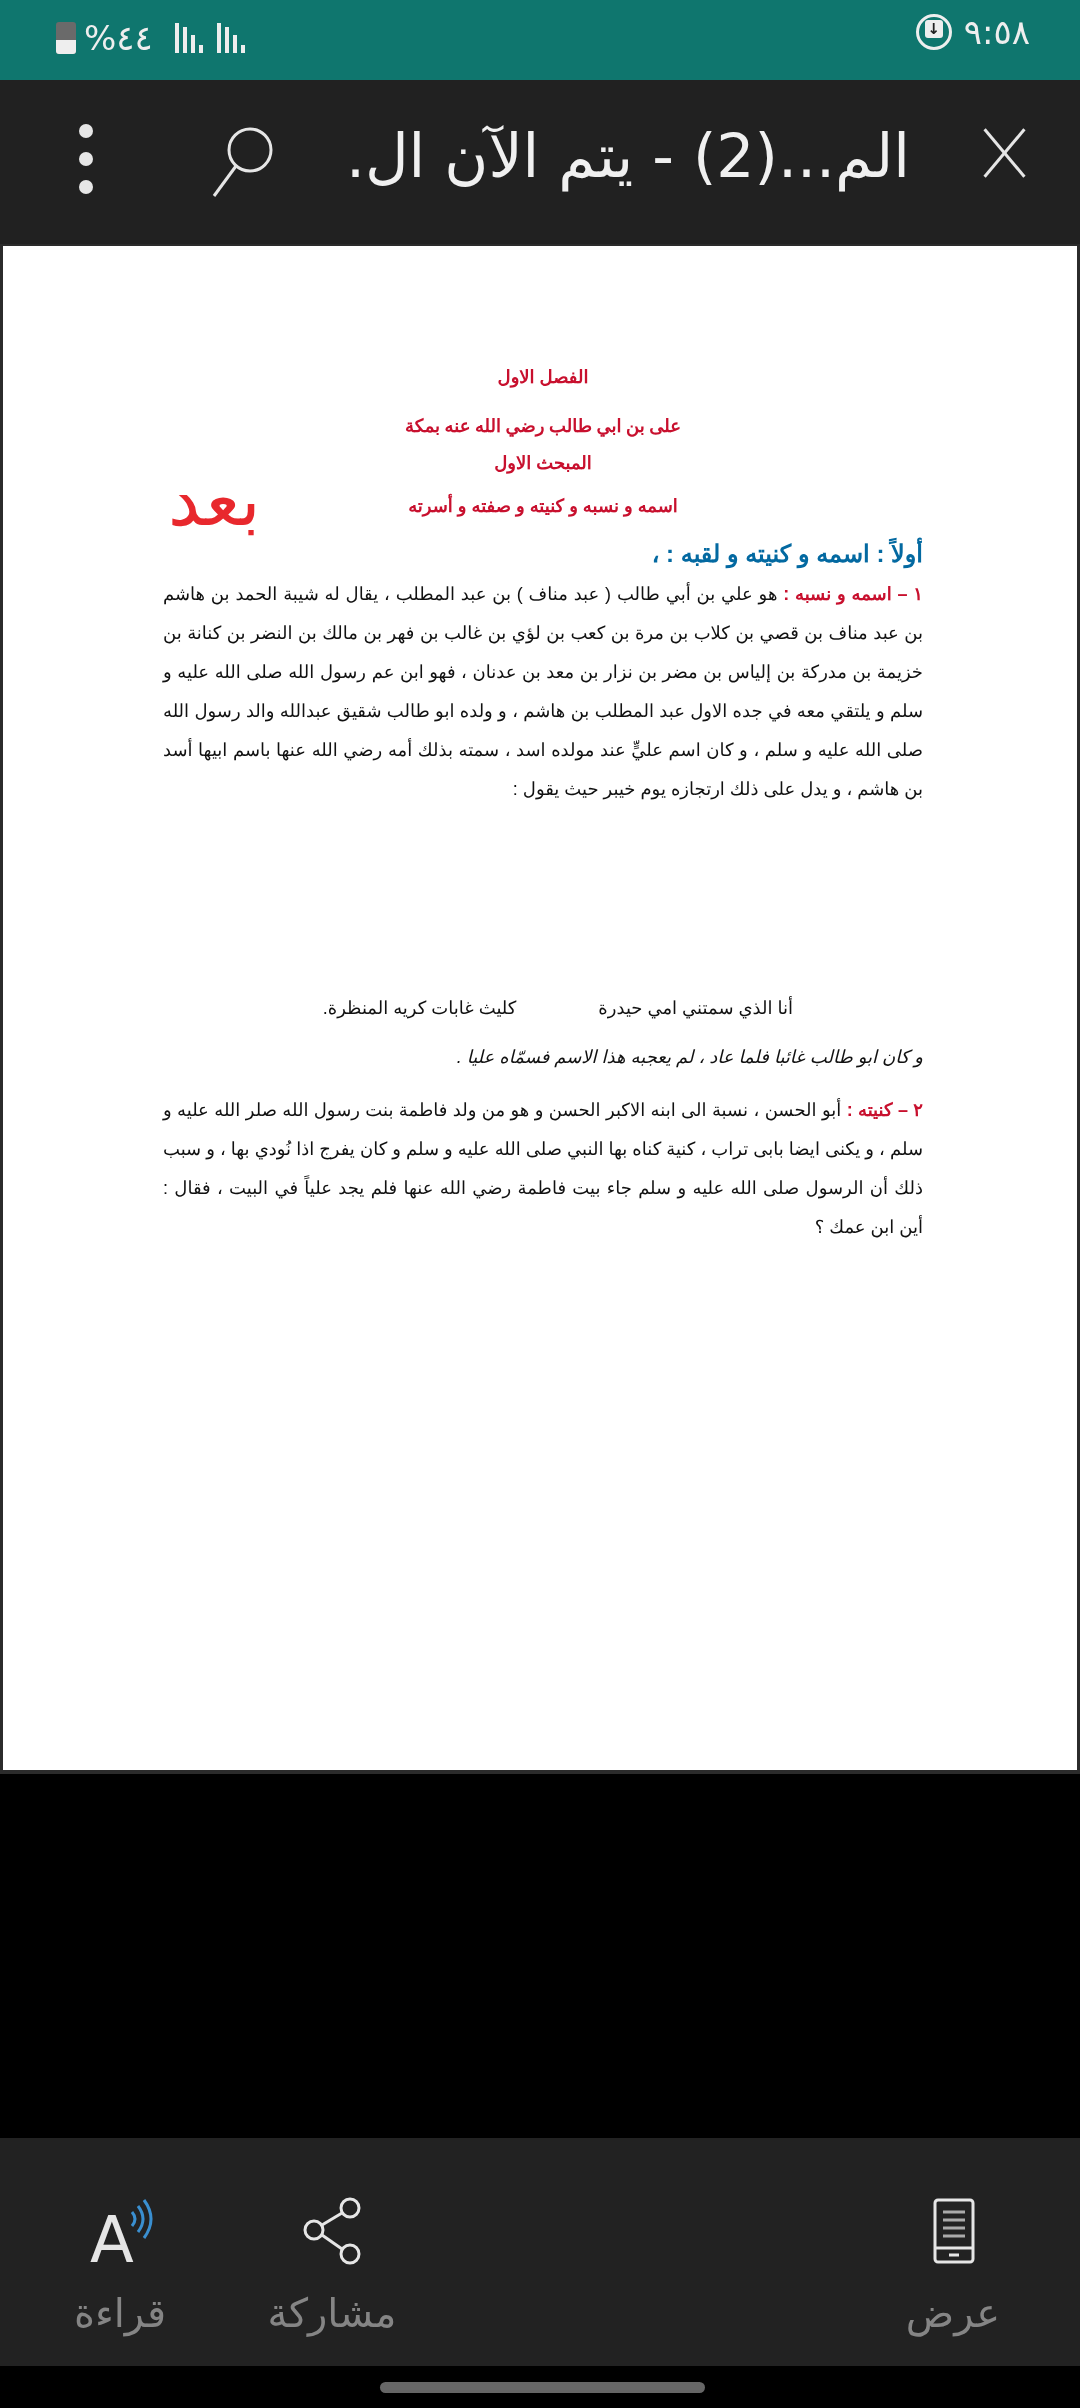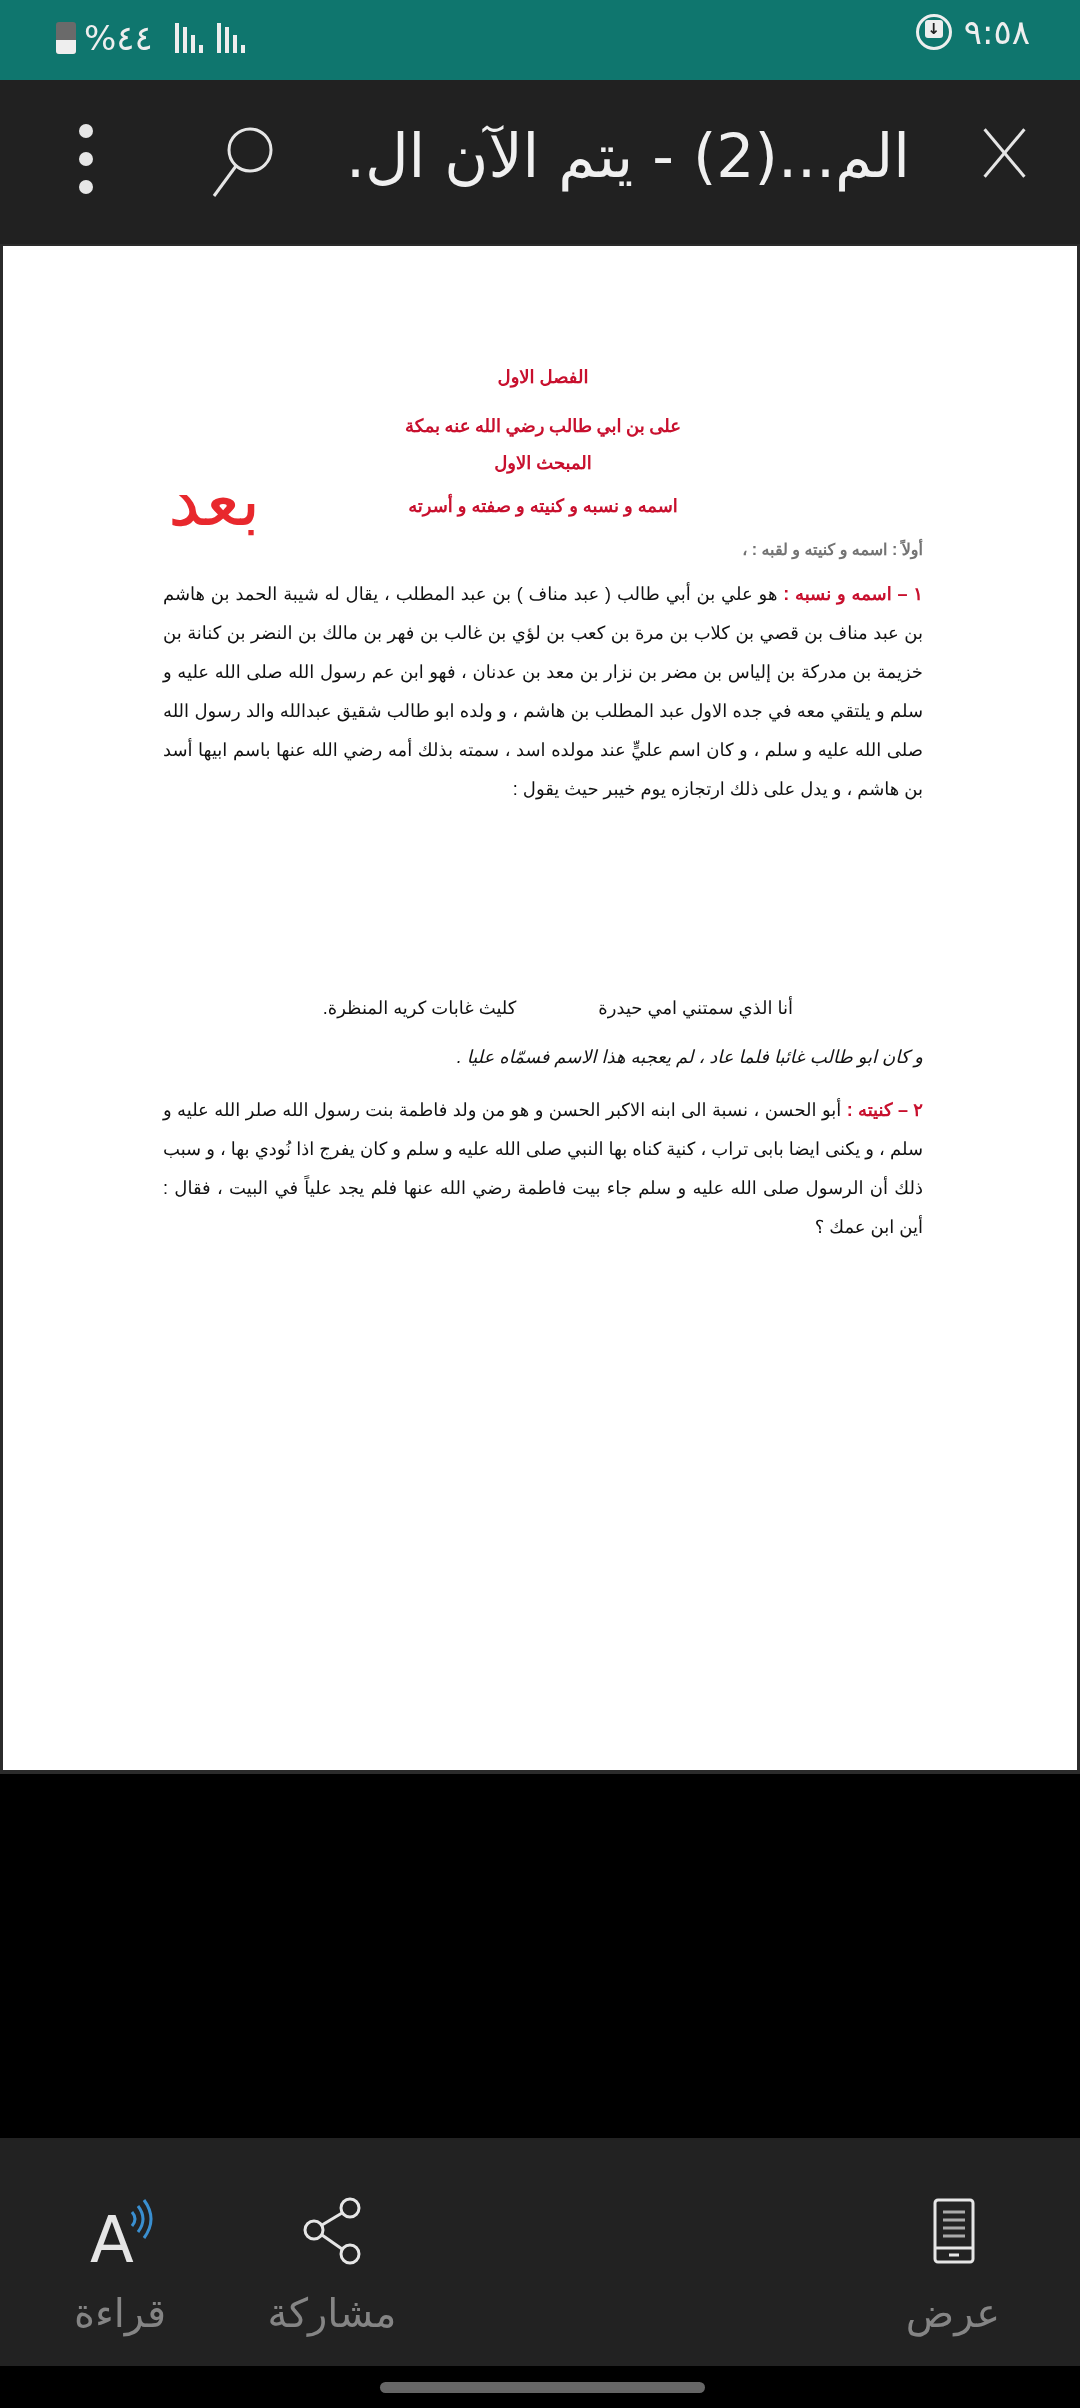--- a/index.html
+++ b/index.html
@@ -30,21 +30,21 @@
   .menu-btn { position: absolute; left: 66px; top: 44px; width: 40px; height: 70px; display: flex; flex-direction: column; align-items: center; justify-content: space-between; }
   .menu-btn i { display: block; width: 14px; height: 14px; border-radius: 50%; background: #e6e6e6; }
 
   
   .viewer { position: absolute; left: 0; top: 244px; width: 1080px; height: 1894px; background: #000; }
   .page { position: absolute; left: 0; top: 0; width: 1080px; height: 1530px; background: #2b2b2b; padding: 2px 3px 4px 3px; }
   .page-inner { width: 100%; height: 100%; background: #fff; position: relative; }
   .doc { position: absolute; left: 160px; width: 760px; direction: rtl; font-family: "Liberation Sans", sans-serif; color: #111; }
   .heading { position: absolute; left: 0; width: 760px; text-align: center; color: #c8102e; font-weight: bold; font-size: 18px; }
   .stamp { position: absolute; left: 165px; top: 214px; color: #e8282d; font-size: 72px; line-height: 80px; font-family: "DejaVu Sans", sans-serif; }
-  .subhead { position: absolute; right: 0; color: #737373; font-weight: bold; font-size: 16px; }
+  .subhead { position: absolute; right: 0; color: #0369a1; font-weight: bold; font-size: 24px; }
   .para { position: absolute; right: 0; width: 760px; font-size: 18px; line-height: 39px; text-align: justify; text-align-last: right; }
   .para .red { color: #c8102e; font-weight: bold; }
   .verse { position: absolute; right: 0; width: 760px; font-size: 18px; display: flex; justify-content: flex-start; gap: 82px; padding-right: 130px; }
   .line { position: absolute; right: 0; width: 760px; font-size: 18px; text-align: right; }
 
   
   .toolbar { position: absolute; left: 0; top: 2138px; width: 1080px; height: 228px; background: #222; overflow: hidden; }
   .tb-item { position: absolute; top: 0; width: 200px; height: 228px; text-align: center; }
   .tb-icon { position: absolute; left: 50%; top: 54px; transform: translateX(-50%); width: 80px; height: 80px; }
   .tb-label { position: absolute; left: 0; top: 150px; width: 200px; text-align: center; direction: rtl; color: #858585; font-size: 40px; line-height: 50px; font-family: "DejaVu Sans", sans-serif; }

